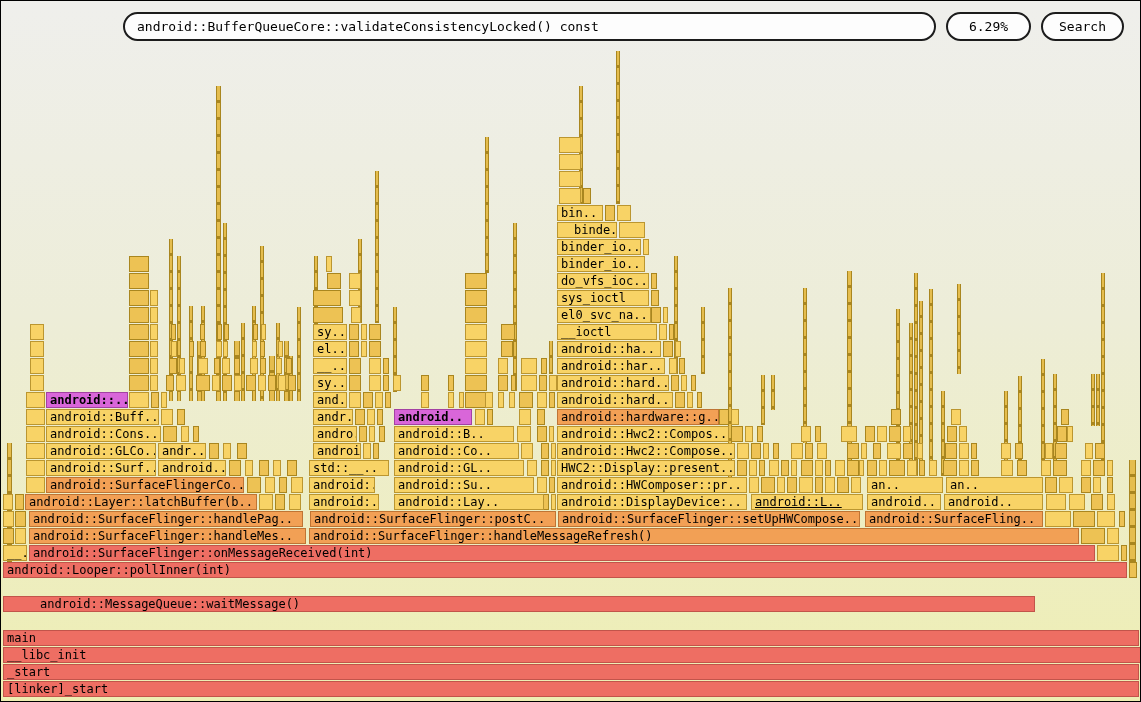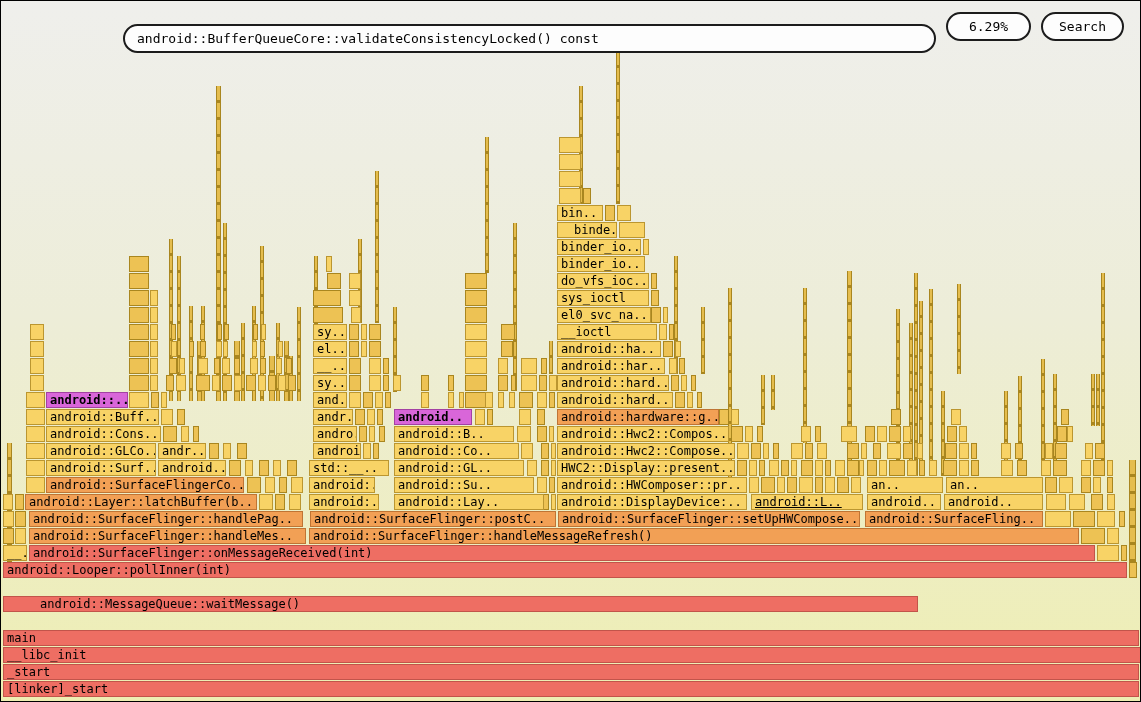--- a/index.html
+++ b/index.html
@@ -7,21 +7,21 @@
     position:relative;width:1139px;height:700px;border:1px solid #000;
     background:linear-gradient(180deg,#efefec 0%,#ededd8 45%,#eeeeb2 100%);
     overflow:hidden;font-family:"DejaVu Sans Mono","Liberation Mono",monospace;
   }
   .toolbar{position:absolute;left:0;top:0;width:100%;height:50px;}
   .pill{
     position:absolute;top:11px;height:29px;box-sizing:border-box;
     border:2px solid #1c1c1c;border-radius:15px;background:#fdfdfd;
     font-family:"DejaVu Sans Mono","Liberation Mono",monospace;font-size:13px;color:#000;
   }
-  .search-box{left:122px;width:813px;padding:0 12px;outline:none;margin-top:12px;}
+  .search-box{left:122px;width:813px;padding:0 12px;outline:none;}
   .btn{display:flex;align-items:center;justify-content:center;cursor:pointer;padding:0;}
   .pct-btn{left:945px;width:85px;}
   .search-btn{left:1040px;width:83px;}
   .flame{position:absolute;left:0;top:0;width:100%;height:100%;}
   .frame{
     position:absolute;height:16px;box-sizing:border-box;border:1px solid;
     font-size:12px;line-height:14px;color:#000;padding-left:3px;
     overflow:hidden;white-space:nowrap;cursor:pointer;
   }
   .spire{position:absolute;box-sizing:border-box;border-style:solid;border-width:0 1px;cursor:pointer;}
@@ -417,21 +417,21 @@
       <div class="frame" style="left: 309px; top: 510px; width: 246px; background: rgb(242, 160, 85); border-color: rgb(191, 116, 52);">android::SurfaceFlinger::postC..</div>
       <div class="frame" style="left: 308px; top: 527px; width: 770px; background: rgb(242, 160, 85); border-color: rgb(191, 116, 52);">android::SurfaceFlinger::handleMessageRefresh()</div>
       <div class="frame" style="left: 866px; top: 476px; width: 76px; background: rgb(248, 211, 102); border-color: rgb(187, 150, 48);">an..</div>
       <div class="frame" style="left: 945px; top: 476px; width: 97px; background: rgb(248, 211, 102); border-color: rgb(187, 150, 48);">an..</div>
       <div class="frame" style="left: 866px; top: 493px; width: 74px; background: rgb(248, 211, 102); border-color: rgb(187, 150, 48);">android..</div>
       <div class="frame" style="left: 943px; top: 493px; width: 99px; background: rgb(248, 211, 102); border-color: rgb(187, 150, 48);">android..</div>
       <div class="frame" style="left: 864px; top: 510px; width: 178px; background: rgb(242, 160, 85); border-color: rgb(191, 116, 52);">android::SurfaceFling..</div>
       <div class="frame" style="left: 2px; top: 544px; width: 24px; background: rgb(248, 211, 102); border-color: rgb(187, 150, 48);">__.</div>
       <div class="frame" style="left: 28px; top: 544px; width: 1066px; background: rgb(238, 110, 99); border-color: rgb(194, 84, 74);">android::SurfaceFlinger::onMessageReceived(int)</div>
       <div class="frame" style="left: 2px; top: 561px; width: 1124px; background: rgb(238, 110, 99); border-color: rgb(194, 84, 74);">android::Looper::pollInner(int)</div>
-      <div class="frame" style="left: 2px; top: 595px; width: 915px; background: rgb(238, 110, 99); border-color: rgb(194, 84, 74); padding-left: 36px;">android::MessageQueue::waitMessage()</div>
+      <div class="frame" style="left: 2px; top: 595px; width: 1032px; background: rgb(238, 110, 99); border-color: rgb(194, 84, 74); padding-left: 36px;">android::MessageQueue::waitMessage()</div>
       <div class="frame" style="left: 2px; top: 629px; width: 1136px; background: rgb(238, 110, 99); border-color: rgb(194, 84, 74);">main</div>
       <div class="frame" style="left: 2px; top: 646px; width: 1140px; background: rgb(238, 110, 99); border-color: rgb(194, 84, 74);">__libc_init</div>
       <div class="frame" style="left: 2px; top: 663px; width: 1136px; background: rgb(238, 110, 99); border-color: rgb(194, 84, 74);">_start</div>
       <div class="frame" style="left: 2px; top: 680px; width: 1136px; background: rgb(238, 110, 99); border-color: rgb(194, 84, 74);">[linker]_start</div>
     </div>
   <div class="toolbar">
     <input class="pill search-box" type="text" value="android::BufferQueueCore::validateConsistencyLocked() const" style="">
     <button class="pill btn pct-btn">6.29%</button>
     <button class="pill btn search-btn">Search</button>
   </div>

